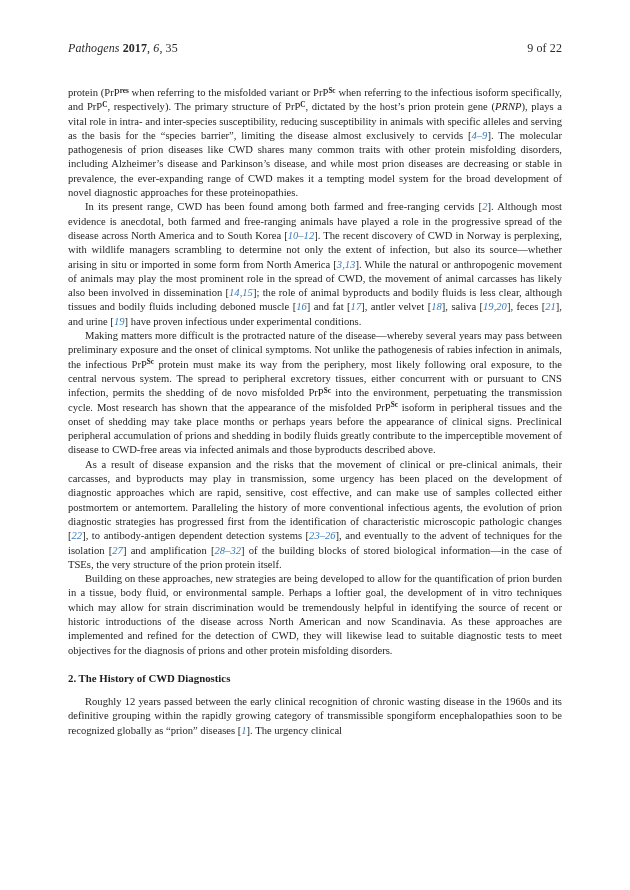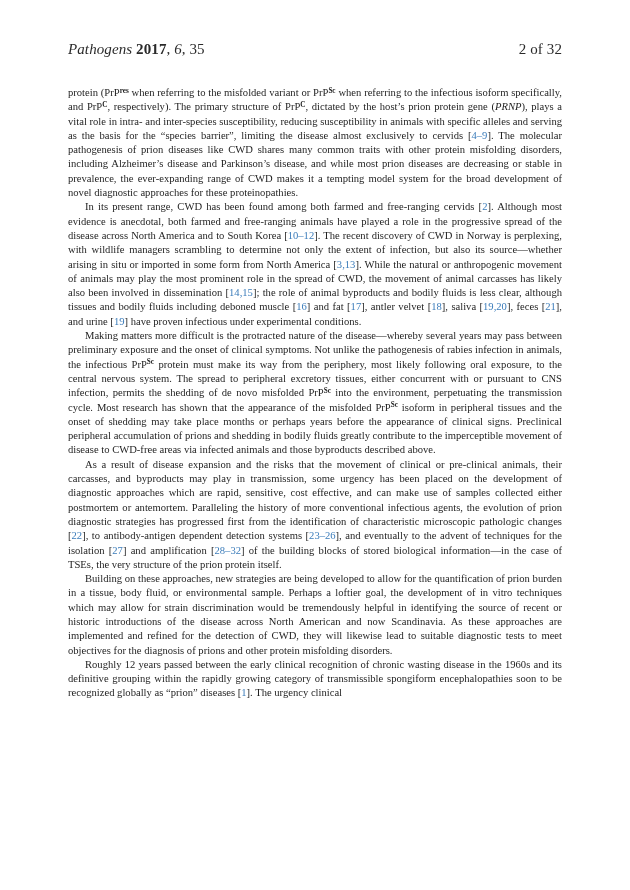--- a/index.html
+++ b/index.html
@@ -10,50 +10,51 @@
     color: var(--text-color, #1e1e1e);
     position: relative; overflow: hidden;
   }
   .page {
     position: absolute; top: 0; left: 0;
     width: 630px; height: 890px; background: #ffffff;
   }
   .running-head {
     position: absolute; top: 41px; left: 68px; width: 494px;
     display: flex; justify-content: space-between; align-items: baseline;
-    font-size: 15px; color: #2a2a2a; letter-spacing: 0.1px;
+    font-size: 12px; color: #2a2a2a; letter-spacing: 0.1px;
   }
   .article-body {
     position: absolute; top: 86px; left: 68px; width: 494px;
     font-size: 10.6px; line-height: 14.3px;
     text-align: justify; color: var(--text-color, #1e1e1e);
   }
   .article-body p { text-indent: 17px; }
   .article-body p.noindent { text-indent: 0; }
   .section-heading {
     font-size: 10.8px; font-weight: bold; text-align: left;
     margin-top: 13px; margin-bottom: 10px;
   }
-  .cite { color: var(--link-color, #3b7cba); cursor: pointer; }
+  .cite { color: var(--link-color, #3b7cba); cursor: pointer; font-style: italic; }
   sup { font-size: 68%; line-height: 0; position: relative; vertical-align: baseline; top: -0.45em; font-weight: bold; }
   i { font-style: italic; }
   b { font-weight: bold; }
 </style>
 </head>
 <body>
 
 <div class="page">
 
   <div class="running-head">
     <span><i>Pathogens</i><span> </span><b>2017</b><span>, </span><i>6</i><span>, 35</span></span>
-    <span>2 of 32</span>
+    <span>9 of 22</span>
   </div>
 
   <div class="article-body">
     <p class="noindent"><span>protein (PrP</span><sup>res</sup><span> when referring to the misfolded variant or PrP</span><sup>Sc</sup><span> when referring to the infectious isoform specifically, and PrP</span><sup>C</sup><span>, respectively). The primary structure of PrP</span><sup>C</sup><span>, dictated by the host’s prion protein gene (</span><i>PRNP</i><span>), plays a vital role in intra- and inter-species susceptibility, reducing susceptibility in animals with specific alleles and serving as the basis for the “species barrier”, limiting the disease almost exclusively to cervids [</span><span class="cite">4–9</span><span>]. The molecular pathogenesis of prion diseases like CWD shares many common traits with other protein misfolding disorders, including Alzheimer’s disease and Parkinson’s disease, and while most prion diseases are decreasing or stable in prevalence, the ever-expanding range of CWD makes it a tempting model system for the broad development of novel diagnostic approaches for these proteinopathies.</span></p>
     <p><span>In its present range, CWD has been found among both farmed and free-ranging cervids [</span><span class="cite">2</span><span>]. Although most evidence is anecdotal, both farmed and free-ranging animals have played a role in the progressive spread of the disease across North America and to South Korea [</span><span class="cite">10–12</span><span>]. The recent discovery of CWD in Norway is perplexing, with wildlife managers scrambling to determine not only the extent of infection, but also its source—whether arising in situ or imported in some form from North America [</span><span class="cite">3,13</span><span>]. While the natural or anthropogenic movement of animals may play the most prominent role in the spread of CWD, the movement of animal carcasses has likely also been involved in dissemination [</span><span class="cite">14,15</span><span>]; the role of animal byproducts and bodily fluids is less clear, although tissues and bodily fluids including deboned muscle [</span><span class="cite">16</span><span>] and fat [</span><span class="cite">17</span><span>], antler velvet [</span><span class="cite">18</span><span>], saliva [</span><span class="cite">19,20</span><span>], feces [</span><span class="cite">21</span><span>], and urine [</span><span class="cite">19</span><span>] have proven infectious under experimental conditions.</span></p>
     <p><span>Making matters more difficult is the protracted nature of the disease—whereby several years may pass between preliminary exposure and the onset of clinical symptoms. Not unlike the pathogenesis of rabies infection in animals, the infectious PrP</span><sup>Sc</sup><span> protein must make its way from the periphery, most likely following oral exposure, to the central nervous system. The spread to peripheral excretory tissues, either concurrent with or pursuant to CNS infection, permits the shedding of de novo misfolded PrP</span><sup>Sc</sup><span> into the environment, perpetuating the transmission cycle. Most research has shown that the appearance of the misfolded PrP</span><sup>Sc</sup><span> isoform in peripheral tissues and the onset of shedding may take place months or perhaps years before the appearance of clinical signs. Preclinical peripheral accumulation of prions and shedding in bodily fluids greatly contribute to the imperceptible movement of disease to CWD-free areas via infected animals and those byproducts described above.</span></p>
     <p><span>As a result of disease expansion and the risks that the movement of clinical or pre-clinical animals, their carcasses, and byproducts may play in transmission, some urgency has been placed on the development of diagnostic approaches which are rapid, sensitive, cost effective, and can make use of samples collected either postmortem or antemortem. Paralleling the history of more conventional infectious agents, the evolution of prion diagnostic strategies has progressed first from the identification of characteristic microscopic pathologic changes [</span><span class="cite">22</span><span>], to antibody-antigen dependent detection systems [</span><span class="cite">23–26</span><span>], and eventually to the advent of techniques for the isolation [</span><span class="cite">27</span><span>] and amplification [</span><span class="cite">28–32</span><span>] of the building blocks of stored biological information—in the case of TSEs, the very structure of the prion protein itself.</span></p>
     <p><span>Building on these approaches, new strategies are being developed to allow for the quantification of prion burden in a tissue, body fluid, or environmental sample. Perhaps a loftier goal, the development of in vitro techniques which may allow for strain discrimination would be tremendously helpful in identifying the source of recent or historic introductions of the disease across North American and now Scandinavia. As these approaches are implemented and refined for the detection of CWD, they will likewise lead to suitable diagnostic tests to meet objectives for the diagnosis of prions and other protein misfolding disorders.</span></p>
+    <h2 class="section-heading">2. The History of CWD Diagnostics</h2>
     <p><span>Roughly 12 years passed between the early clinical recognition of chronic wasting disease in the 1960s and its definitive grouping within the rapidly growing category of transmissible spongiform encephalopathies soon to be recognized globally as “prion” diseases [</span><span class="cite">1</span><span>]. The urgency clinical</span></p>
   </div>
 
 </div>
 
 </body></html>

